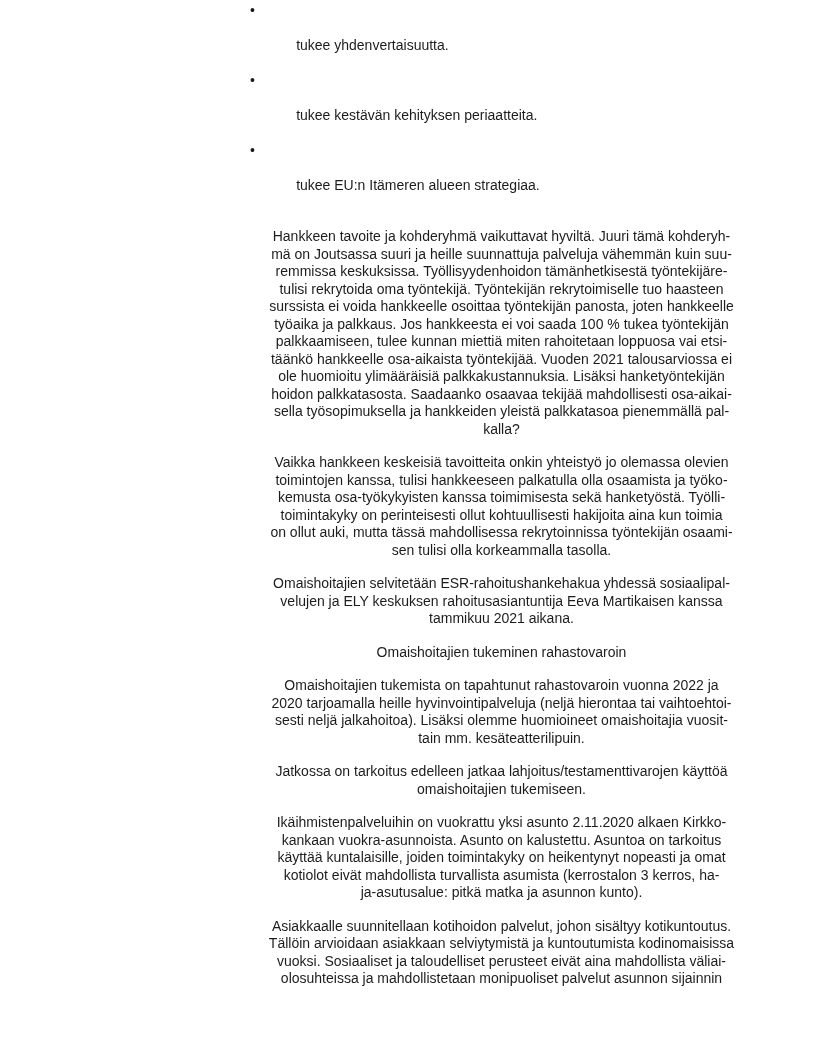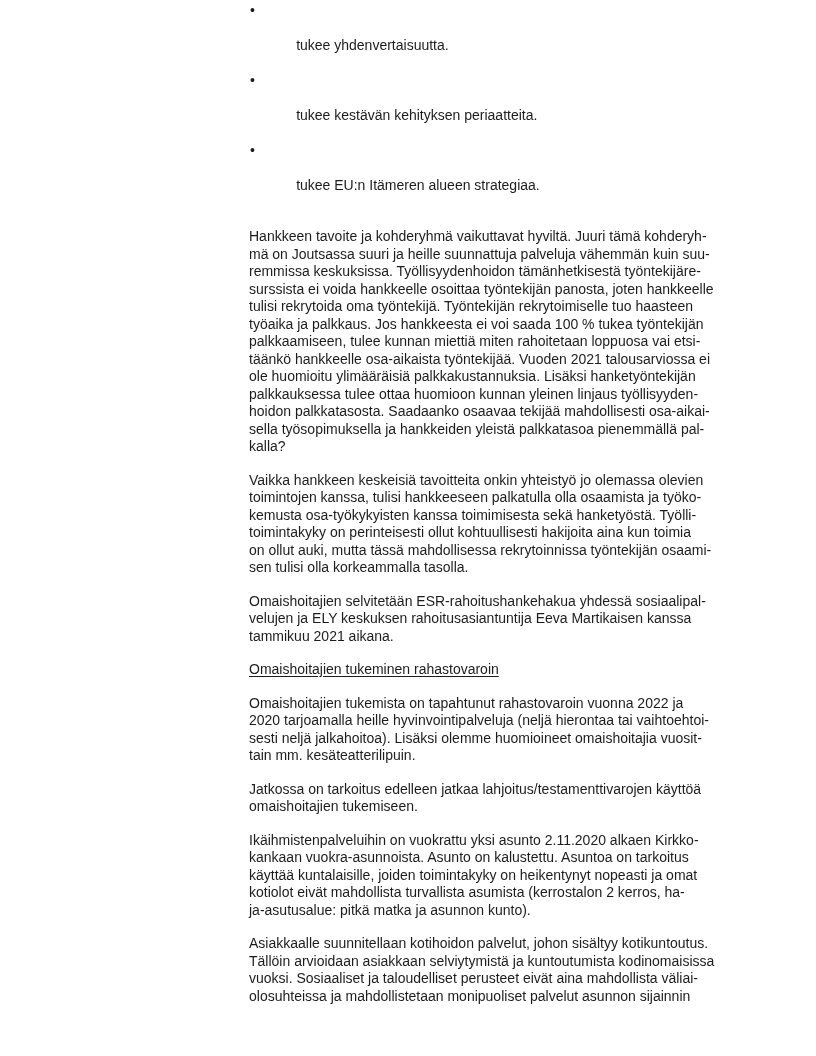--- a/index.html
+++ b/index.html
@@ -19,23 +19,22 @@
     color: #1c1c1c;
   }
   .content {
     position: absolute;
     left: 249px;
     top: 2px;
     width: 505px;
   }
   .block { margin-top: 16px; }
   .block.first { margin-top: 0; }
-  .line { white-space: pre; }
+  .line { white-space: pre; text-align: center; }
   .heading .line {
-    text-decoration: underline;
     text-underline-offset: 2px;
   }
   .bullet-row {
     position: relative;
     padding-left: 16px;
     white-space: pre;
   }
   .bullet-marker {
     position: absolute;
     left: 1px;
@@ -60,27 +59,26 @@
       <div class="bullet-row">
         <span class="bullet-marker">•</span>
         <span class="bullet-text">tukee EU:n Itämeren alueen strategiaa.</span>
       </div>
     </div>
 
     <div class="block para">
       <div class="line">Hankkeen tavoite ja kohderyhmä vaikuttavat hyviltä. Juuri tämä kohderyh-</div>
       <div class="line">mä on Joutsassa suuri ja heille suunnattuja palveluja vähemmän kuin suu-</div>
       <div class="line">remmissa keskuksissa. Työllisyydenhoidon tämänhetkisestä työntekijäre-</div>
+      <div class="line">tulisi rekrytoida oma työntekijä. Työntekijän rekrytoimiselle tuo haasteen</div>
       <div class="line">surssista ei voida hankkeelle osoittaa työntekijän panosta, joten hankkeelle</div>
-      <div class="line">tulisi rekrytoida oma työntekijä. Työntekijän rekrytoimiselle tuo haasteen</div>
       <div class="line">työaika ja palkkaus. Jos hankkeesta ei voi saada 100 % tukea työntekijän</div>
       <div class="line">palkkaamiseen, tulee kunnan miettiä miten rahoitetaan loppuosa vai etsi-</div>
       <div class="line">täänkö hankkeelle osa-aikaista työntekijää. Vuoden 2021 talousarviossa ei</div>
       <div class="line">ole huomioitu ylimääräisiä palkkakustannuksia. Lisäksi hanketyöntekijän</div>
-      <div class="line">palkkauksessa tulee ottaa huomioon kunnan yleinen linjaus työllisyyden-</div>
       <div class="line">hoidon palkkatasosta. Saadaanko osaavaa tekijää mahdollisesti osa-aikai-</div>
       <div class="line">sella työsopimuksella ja hankkeiden yleistä palkkatasoa pienemmällä pal-</div>
       <div class="line">kalla?</div>
     </div>
 
     <div class="block para">
       <div class="line">Vaikka hankkeen keskeisiä tavoitteita onkin yhteistyö jo olemassa olevien</div>
       <div class="line">toimintojen kanssa, tulisi hankkeeseen palkatulla olla osaamista ja työko-</div>
       <div class="line">kemusta osa-työkykyisten kanssa toimimisesta sekä hanketyöstä. Työlli-</div>
       <div class="line">toimintakyky on perinteisesti ollut kohtuullisesti hakijoita aina kun toimia</div>
@@ -108,21 +106,21 @@
     <div class="block para">
       <div class="line">Jatkossa on tarkoitus edelleen jatkaa lahjoitus/testamenttivarojen käyttöä</div>
       <div class="line">omaishoitajien tukemiseen.</div>
     </div>
 
 
     <div class="block para">
       <div class="line">Ikäihmistenpalveluihin on vuokrattu yksi asunto 2.11.2020 alkaen Kirkko-</div>
       <div class="line">kankaan vuokra-asunnoista. Asunto on kalustettu. Asuntoa on tarkoitus</div>
       <div class="line">käyttää kuntalaisille, joiden toimintakyky on heikentynyt nopeasti ja omat</div>
-      <div class="line">kotiolot eivät mahdollista turvallista asumista (kerrostalon 2 kerros, ha-</div>
+      <div class="line">kotiolot eivät mahdollista turvallista asumista (kerrostalon 3 kerros, ha-</div>
       <div class="line">ja-asutusalue: pitkä matka ja asunnon kunto).</div>
     </div>
 
     <div class="block para">
       <div class="line">Asiakkaalle suunnitellaan kotihoidon palvelut, johon sisältyy kotikuntoutus.</div>
       <div class="line">Tällöin arvioidaan asiakkaan selviytymistä ja kuntoutumista kodinomaisissa</div>
       <div class="line">vuoksi. Sosiaaliset ja taloudelliset perusteet eivät aina mahdollista väliai-</div>
       <div class="line">olosuhteissa ja mahdollistetaan monipuoliset palvelut asunnon sijainnin</div>
 
     </div>

